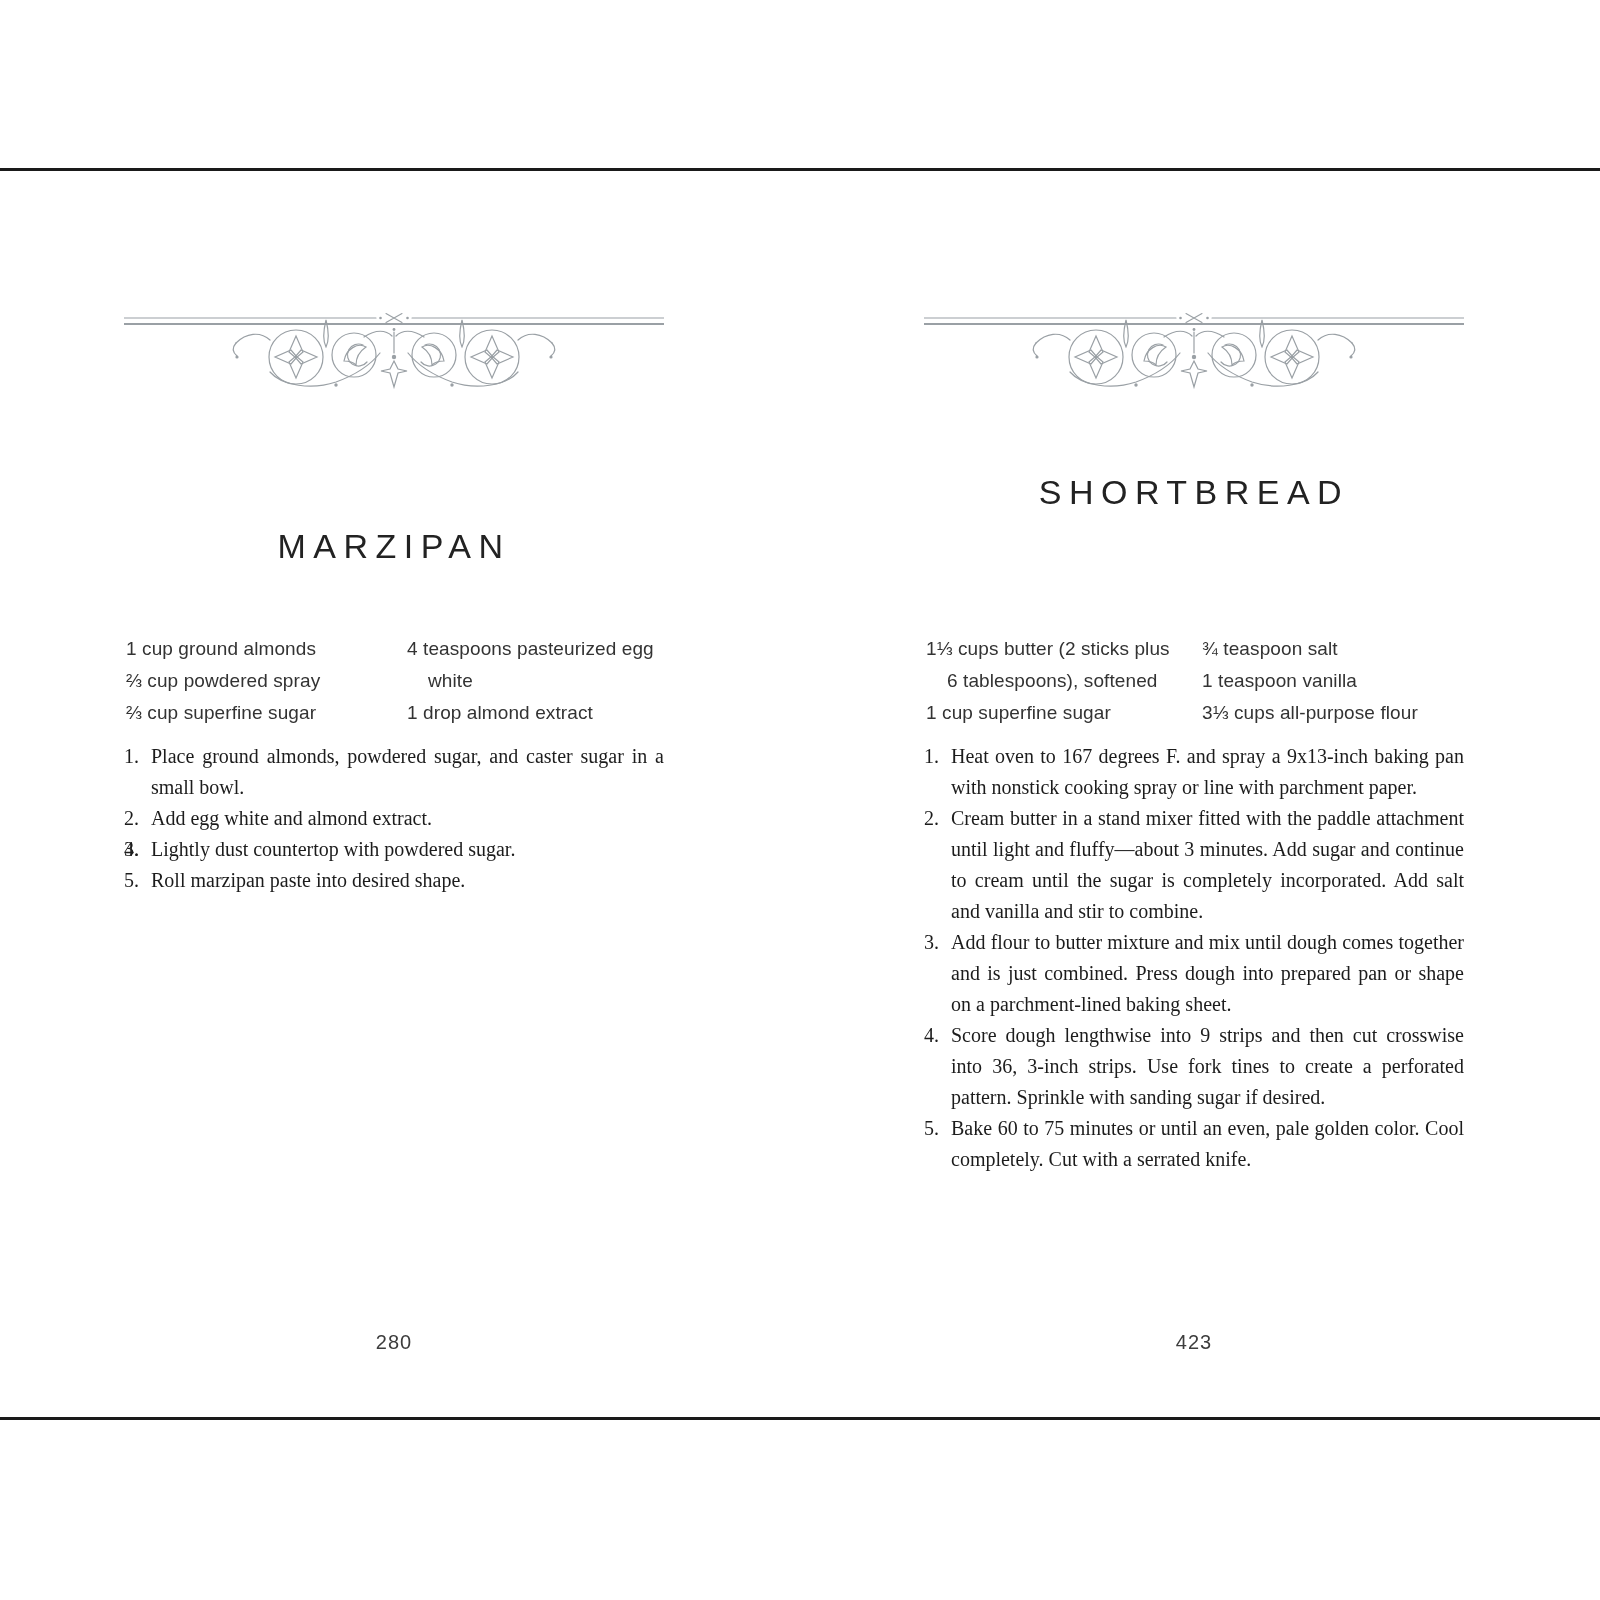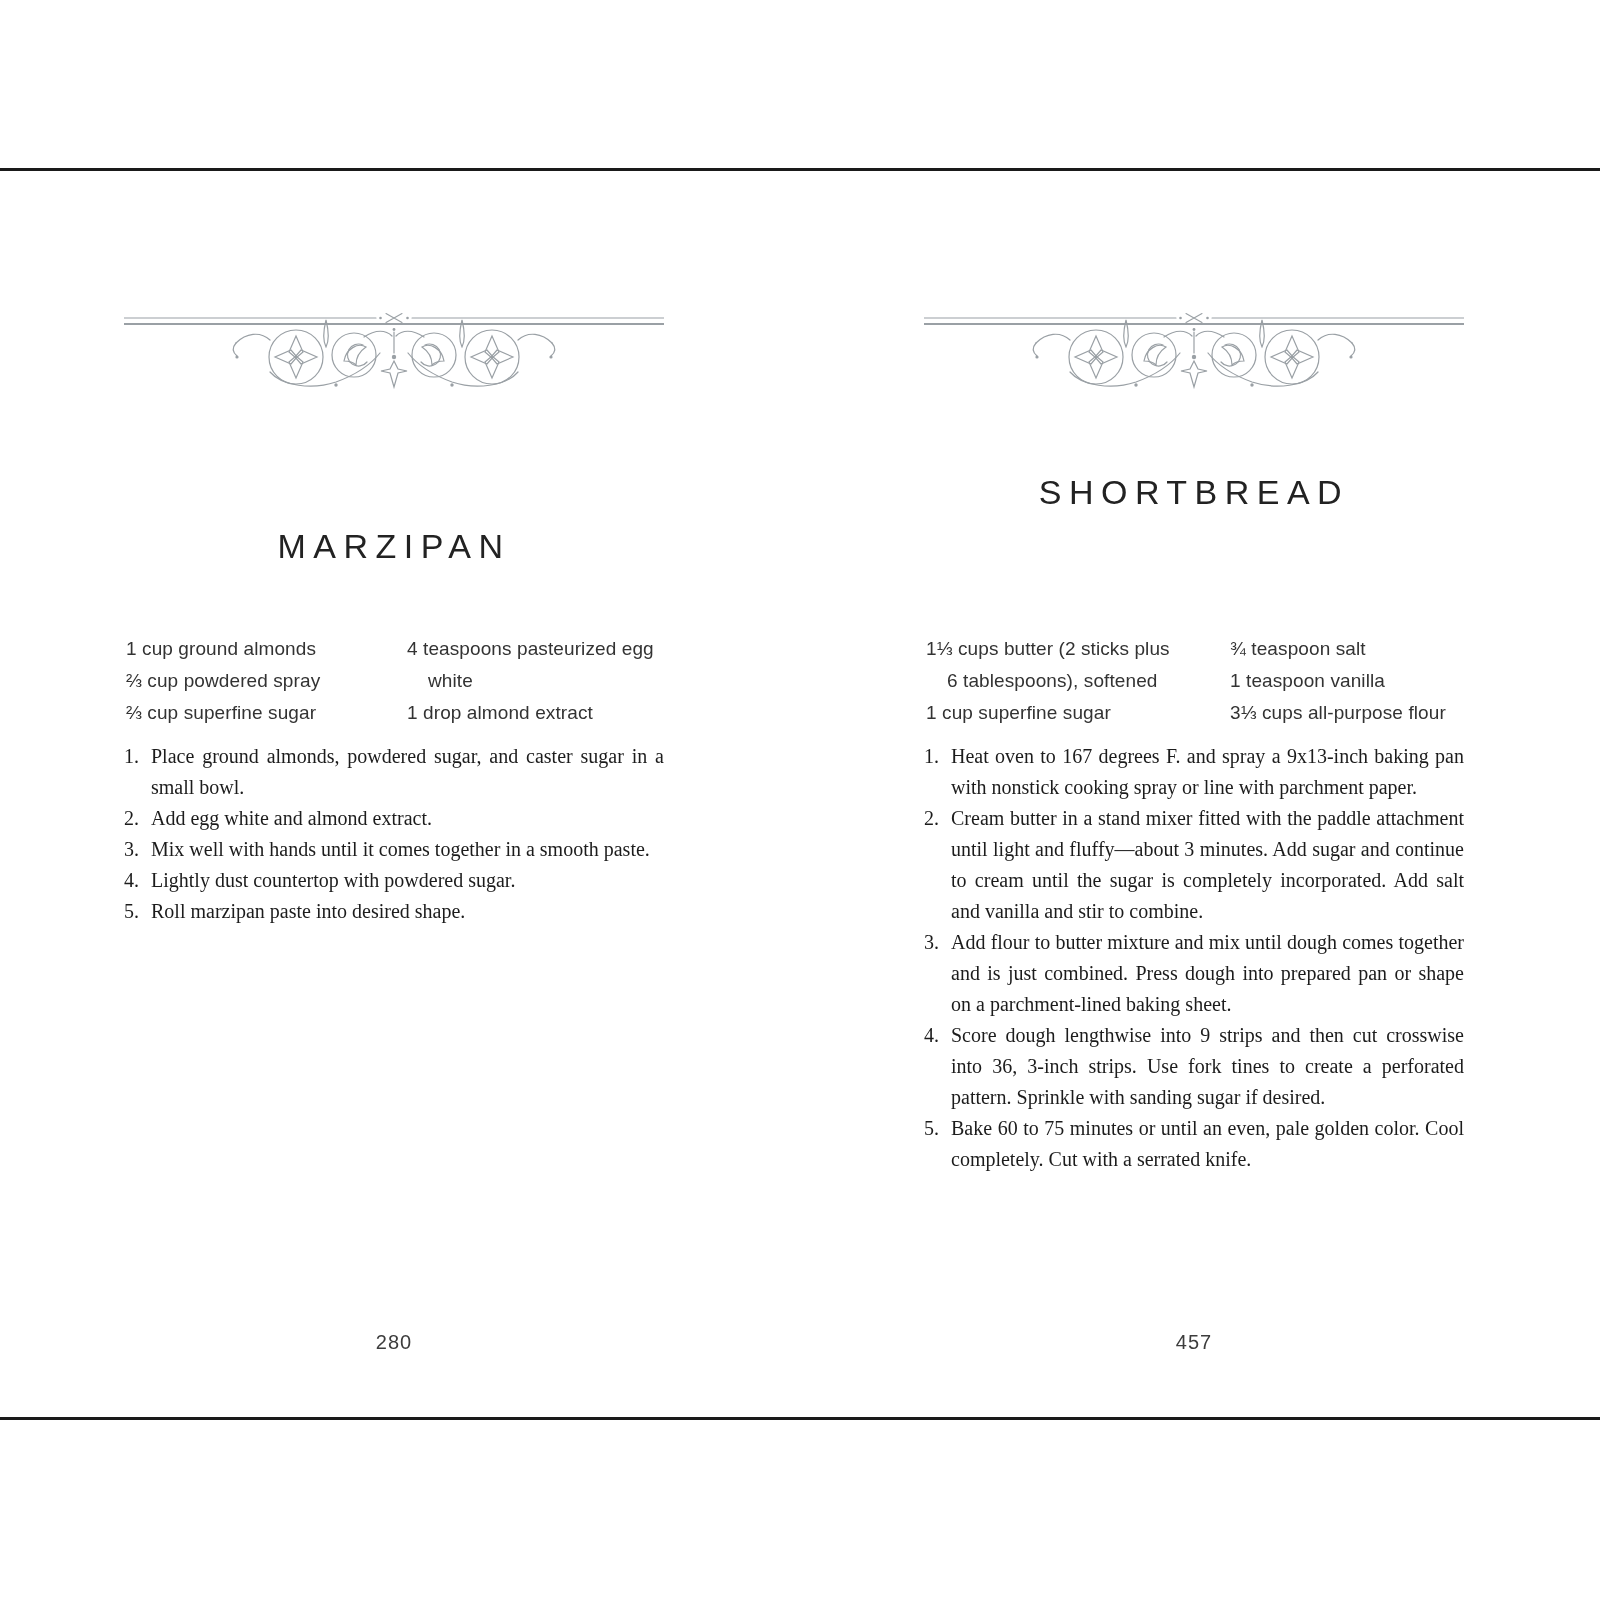--- a/index.html
+++ b/index.html
@@ -35,21 +35,21 @@
   .page.right .recipe-title { top: 294px; }
 
   .ingredients {
     position: absolute; top: 462px; left: 0; width: 100%;
     color: var(--ingredients, #333);
     font-size: 19px; line-height: 32px; letter-spacing: 0.1px;
   }
   .ing-col { position: absolute; top: 0; white-space: nowrap; }
   .ing-col.c1 { left: 2px; }
   .page.left  .ing-col.c2 { left: 283px; }
-  .page.right .ing-col.c2 { left: 278px; margin-left: 28px; }
+  .page.right .ing-col.c2 { left: 278px; }
   .ing-line.indent { padding-left: 21px; }
 
   .steps {
     position: absolute; top: 570px; left: 0; width: 100%;
     font-family: "Liberation Serif", "DejaVu Serif", serif;
     color: var(--body, #1c1c1c);
     font-size: 20px; line-height: 31px;
   }
   .step {
     position: relative; padding-left: 27px;
@@ -129,21 +129,20 @@
     <div class="step">
       <span class="step-num">1.</span>
       <span class="step-text">Place ground almonds, powdered sugar, and caster sugar in a small bowl.</span>
     </div>
     <div class="step">
       <span class="step-num">2.</span>
       <span class="step-text">Add egg white and almond extract.</span>
     </div>
     <div class="step">
       <span class="step-num">3.</span>
-      <span class="step-text">Mix well with hands until it comes together in a smooth paste.</span>
     </div>
     <div class="step">
       <span class="step-num">4.</span>
       <span class="step-text">Lightly dust countertop with powdered sugar.</span>
     </div>
     <div class="step">
       <span class="step-num">5.</span>
       <span class="step-text">Roll marzipan paste into desired shape.</span>
     </div>
   </div>
@@ -190,14 +189,14 @@
     <div class="step">
       <span class="step-num">4.</span>
       <span class="step-text">Score dough lengthwise into 9 strips and then cut crosswise into 36, 3-inch strips. Use fork tines to create a perforated pattern. Sprinkle with sanding sugar if desired.</span>
     </div>
     <div class="step">
       <span class="step-num">5.</span>
       <span class="step-text">Bake 60 to 75 minutes or until an even, pale golden color. Cool completely. Cut with a serrated knife.</span>
     </div>
   </div>
 
-  <div class="page-number">457</div>
+  <div class="page-number">423</div>
 </div>
 
 </body></html>

